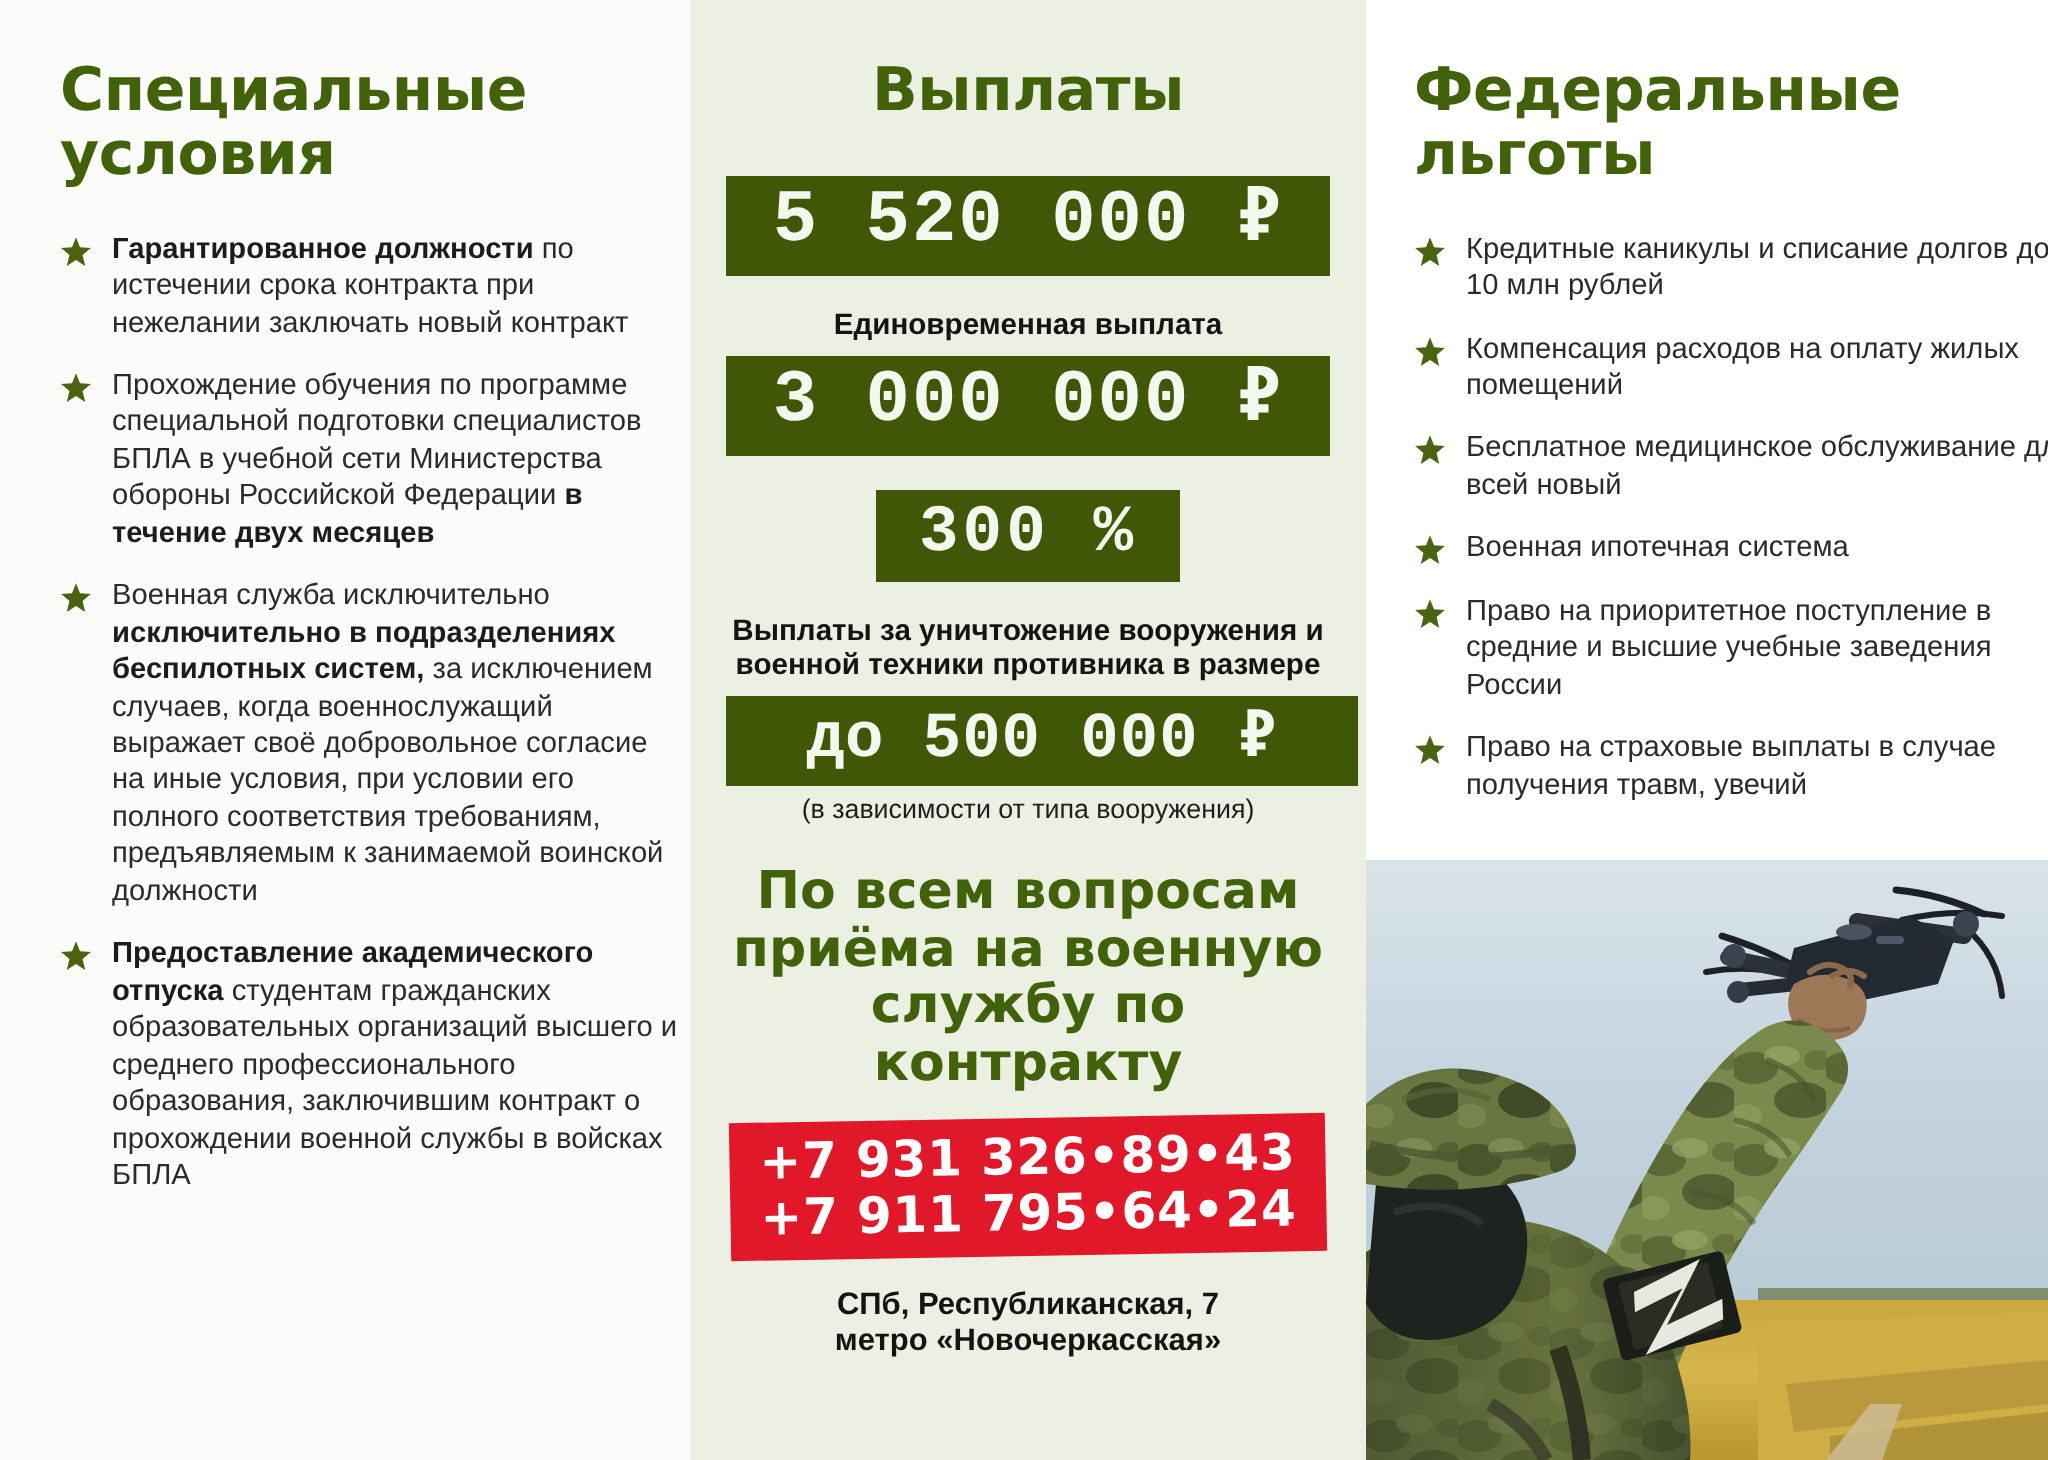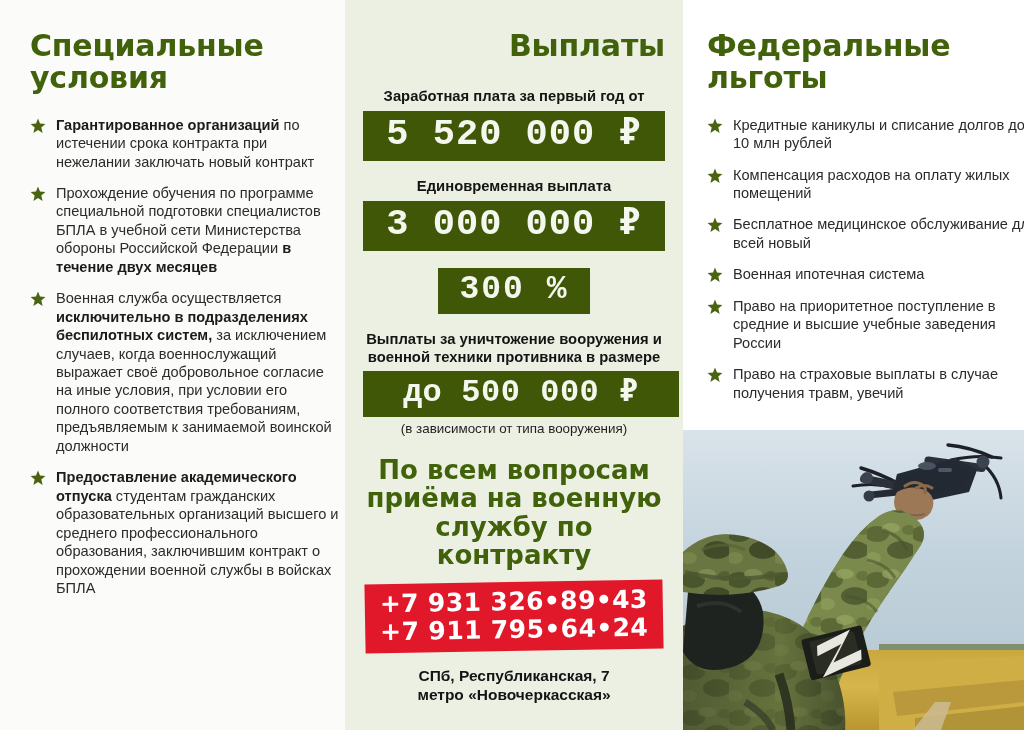--- a/index.html
+++ b/index.html
@@ -36,21 +36,21 @@
   
   h1.section-title{
     margin:0 0 22px 0;
     font-size:30px;
     line-height:1.06;
     font-weight:bold;
     color:#41620a;
     letter-spacing:-0.2px;
     font-family:"DejaVu Sans","Liberation Sans",sans-serif;
   }
-  h1.section-title.center{text-align:right;margin-bottom:26px;}
+  h1.section-title.center{text-align:center;margin-bottom:26px;}
 
   
   ul.star-list{list-style:none;margin:0;padding:0;}
   ul.star-list li{
     position:relative;
     padding-left:26px;
     margin-bottom:13px;
     font-size:14.6px;
     line-height:1.265;
     color:#2b2b2b;
@@ -143,57 +143,56 @@
     <h1 class="section-title">Специальные условия</h1>
 
     <ul class="star-list">
 
       <li>
         <span class="star">
           <svg viewBox="0 0 16 16" width="16" height="16">
               <polygon points="8,0.6 10,5.6 15.4,6 11.3,9.5 12.6,15 8,12 3.4,15 4.7,9.5 0.6,6 6,5.6" fill="#4a6310"></polygon>
             </svg>
         </span>
-        <span class="b">Гарантированное организаций</span><span> по истечении срока контракта при нежелании заключать новый контракт</span>
+        <span class="b">Гарантированное должности</span><span> по истечении срока контракта при нежелании заключать новый контракт</span>
       </li>
 
       <li>
         <span class="star">
           <svg viewBox="0 0 16 16" width="16" height="16">
               <polygon points="8,0.6 10,5.6 15.4,6 11.3,9.5 12.6,15 8,12 3.4,15 4.7,9.5 0.6,6 6,5.6" fill="#4a6310"></polygon>
             </svg>
         </span>
         <span>Прохождение обучения по программе специальной подготовки специалистов БПЛА в учебной сети Министерства обороны Российской Федерации </span><span class="b">в течение двух месяцев</span>
       </li>
 
       <li>
         <span class="star">
           <svg viewBox="0 0 16 16" width="16" height="16">
               <polygon points="8,0.6 10,5.6 15.4,6 11.3,9.5 12.6,15 8,12 3.4,15 4.7,9.5 0.6,6 6,5.6" fill="#4a6310"></polygon>
             </svg>
         </span>
-        <span>Военная служба осуществляется </span><span class="b">исключительно в подразделениях беспилотных систем,</span><span> за исключением случаев, когда военнослужащий выражает своё добровольное согласие на иные условия, при условии его полного соответствия требованиям, предъявляемым к занимаемой воинской должности</span>
+        <span>Военная служба исключительно </span><span class="b">исключительно в подразделениях беспилотных систем,</span><span> за исключением случаев, когда военнослужащий выражает своё добровольное согласие на иные условия, при условии его полного соответствия требованиям, предъявляемым к занимаемой воинской должности</span>
       </li>
 
       <li>
         <span class="star">
           <svg viewBox="0 0 16 16" width="16" height="16">
               <polygon points="8,0.6 10,5.6 15.4,6 11.3,9.5 12.6,15 8,12 3.4,15 4.7,9.5 0.6,6 6,5.6" fill="#4a6310"></polygon>
             </svg>
         </span>
         <span class="b">Предоставление академического отпуска</span><span> студентам гражданских образовательных организаций высшего и среднего профессионального образования, заключившим контракт о прохождении военной службы в войсках БПЛА</span>
       </li>
 
     </ul>
   </div>
 
   <div class="col-mid">
     <h1 class="section-title center">Выплаты</h1>
 
-    <p class="pay-label">Заработная плата за первый год от</p>
     <div class="pay-band band-big">5 520 000 ₽</div>
 
     <p class="pay-label">Единовременная выплата</p>
     <div class="pay-band band-big">3 000 000 ₽</div>
 
     <div class="pay-band band-pct">300 %</div>
 
     <p class="pay-label tight">Выплаты за уничтожение вооружения и военной техники противника в размере</p>
     <div class="pay-band band-upto"><span class="small-word">до</span> <span>500 000 ₽</span></div>
     <p class="note">(в зависимости от типа вооружения)</p>

